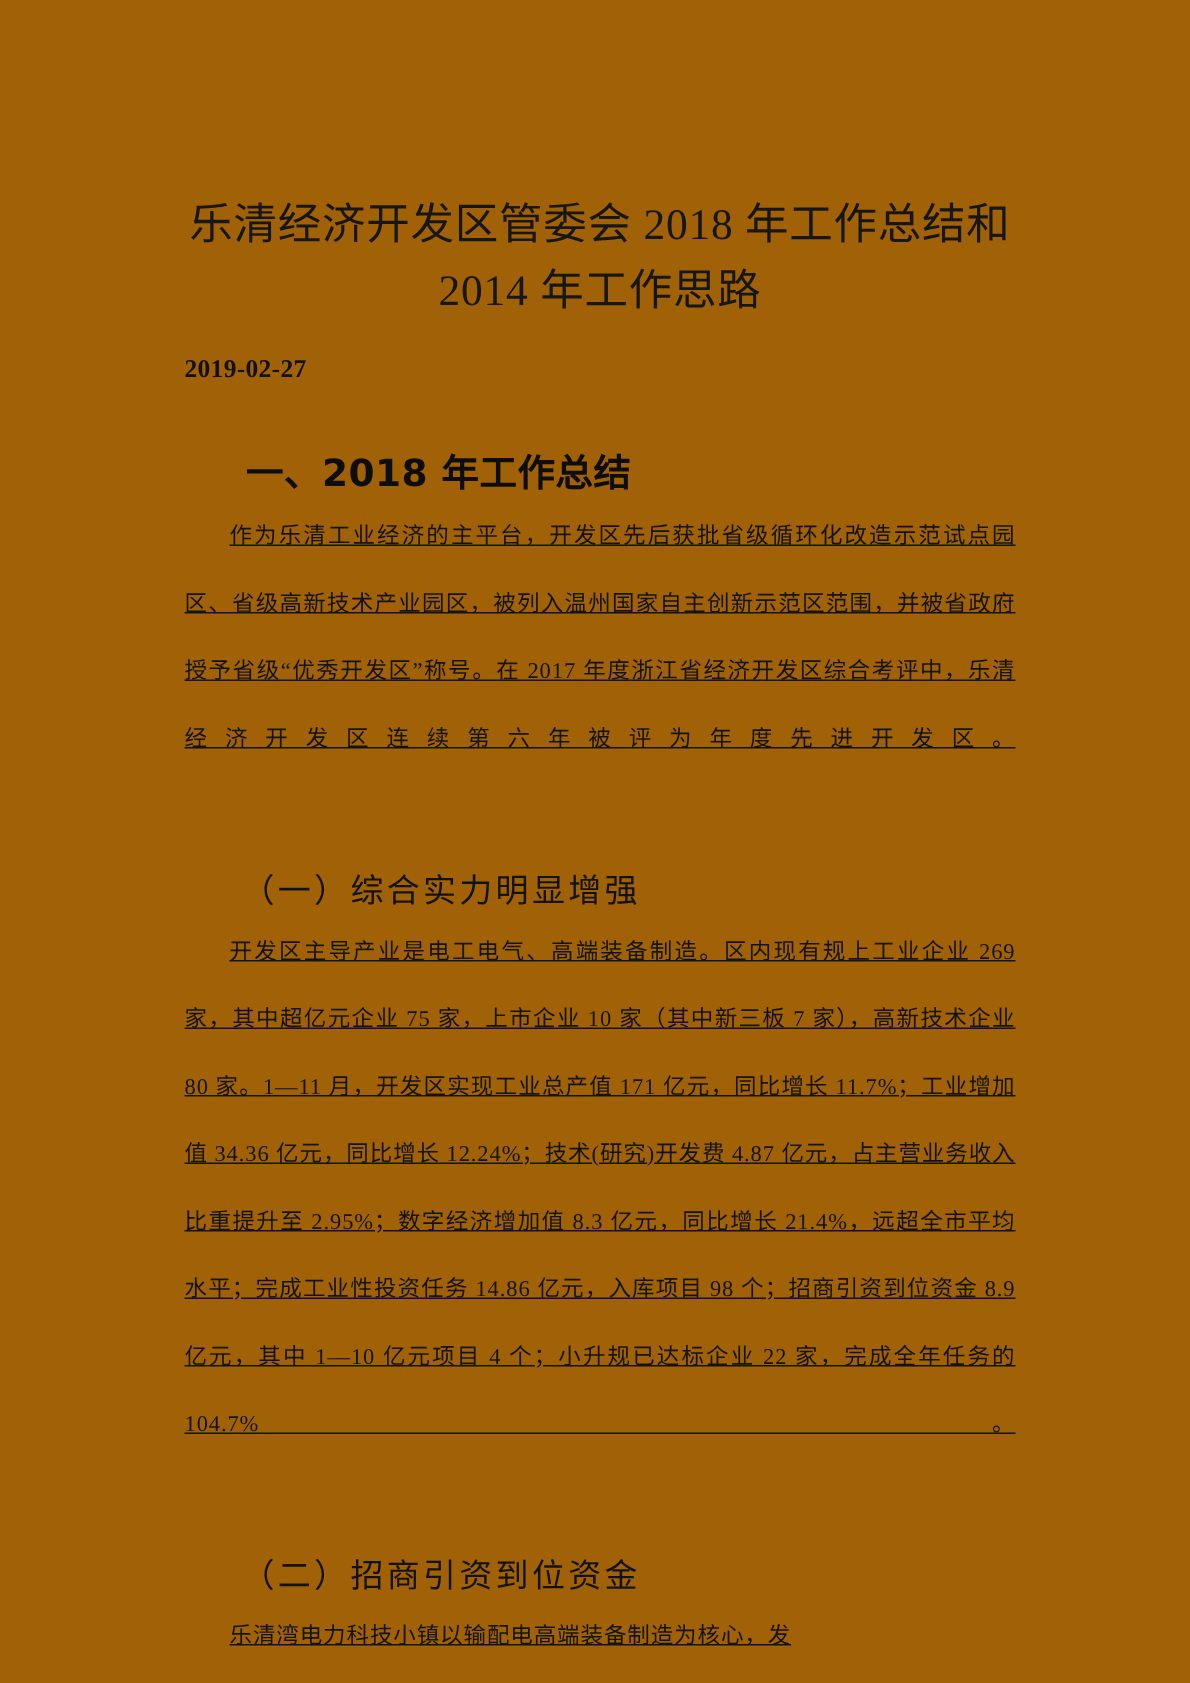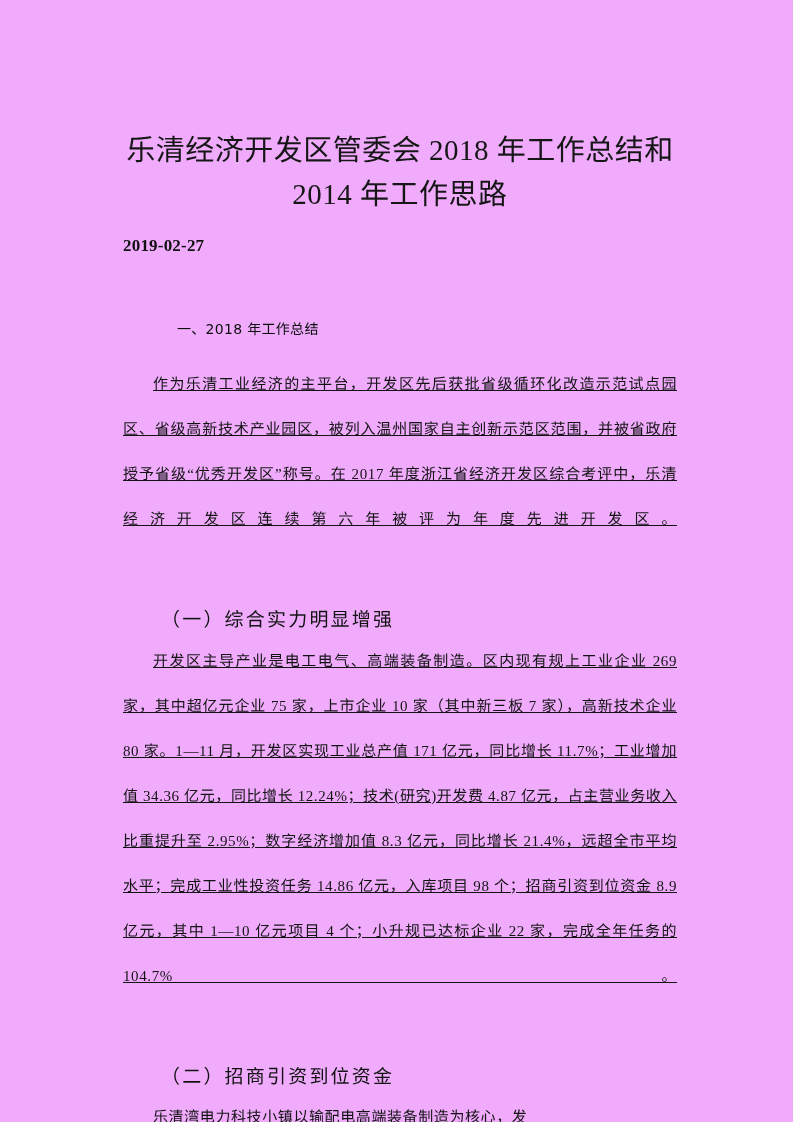--- a/index.html
+++ b/index.html
@@ -17,21 +17,21 @@
     color: #000000;
     -webkit-font-smoothing: antialiased;
   }
 
   .page {
     position: absolute;
     left: 0;
     top: 0;
     width: 793px;
     height: 1122px;
-    background: #f0abfc;
+    background: #a16207;
   }
 
   
   .content {
     position: absolute;
     left: 123px;
     top: 0;
     width: 554px;
   }
 
@@ -56,37 +56,37 @@
     padding-top: 20px;
     font-family: "Liberation Serif", "DejaVu Serif", serif;
     font-size: 17px;
     font-weight: 700;
     letter-spacing: 0.2px;
     color: #111111;
   }
 
   
   .h-section {
-    margin: 16px;
+    margin: 3px;
     padding-top: 42px;
     padding-left: 38px;
     font-family: "DejaVu Sans", "Liberation Sans", sans-serif;
-    font-size: 14px;
-    font-weight: 400;
+    font-size: 25px;
+    font-weight: 700;
     line-height: 30px;
     letter-spacing: 0.3px;
     color: #0d0d0d;
   }
 
   .h-sub {
     margin: 0;
     padding-top: 14px;
     padding-left: 38px;
     font-family: Liberation Sans, sans-serif;
-    font-size: 19px;
+    font-size: 22px;
     font-weight: 400;
     line-height: 37.5px;
     letter-spacing: 2.2px;
     color: #121212;
   }
 
   
   .para {
     margin: 0;
     padding-top: 2px;

